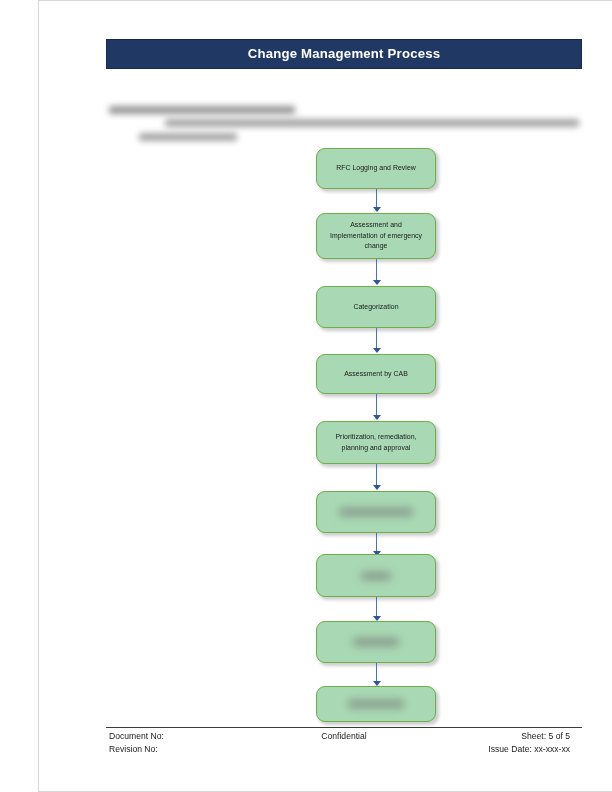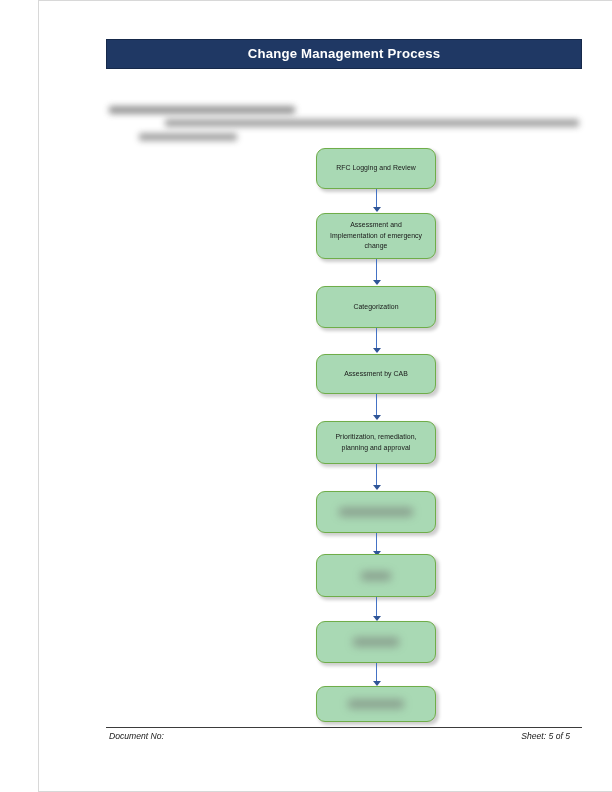--- a/index.html
+++ b/index.html
@@ -151,21 +151,20 @@
     height: 0;
     border-top: 1.2px solid #3b3b3b;
   }
   .footer {
     position: absolute;
     left: 67px;
     top: 730px;
     width: 476px;
     font-size: 8.6px;
     color: #1a1a1a;
-    font-style: italic;
   }
   .footer .frow {
     position: relative;
     height: 13px;
   }
   .footer .fleft   { position: absolute; left: 3px;  top: 0; }
   .footer .fcenter { position: absolute; left: 0; right: 0; top: 0; text-align: center; }
   .footer .fright  { position: absolute; right: 12px; top: 0; text-align: right; }
 </style>
 </head>
@@ -257,17 +256,22 @@
       <span class="blur" style="width:56px;"></span>
       <span class="ftext"></span>
     </div>
 
   </div>
 
   <div class="footer-rule"></div>
   <div class="footer">
     <div class="frow">
       <span class="fleft">Document No:</span>
+      <span class="fcenter">Confidential</span>
       <span class="fright">Sheet: 5 of 5</span>
     </div>
+    <div class="frow">
+      <span class="fleft">Revision No:</span>
+      <span class="fright">Issue Date: xx-xxx-xx</span>
+    </div>
   </div>
 
 </div>
 
 </body></html>

